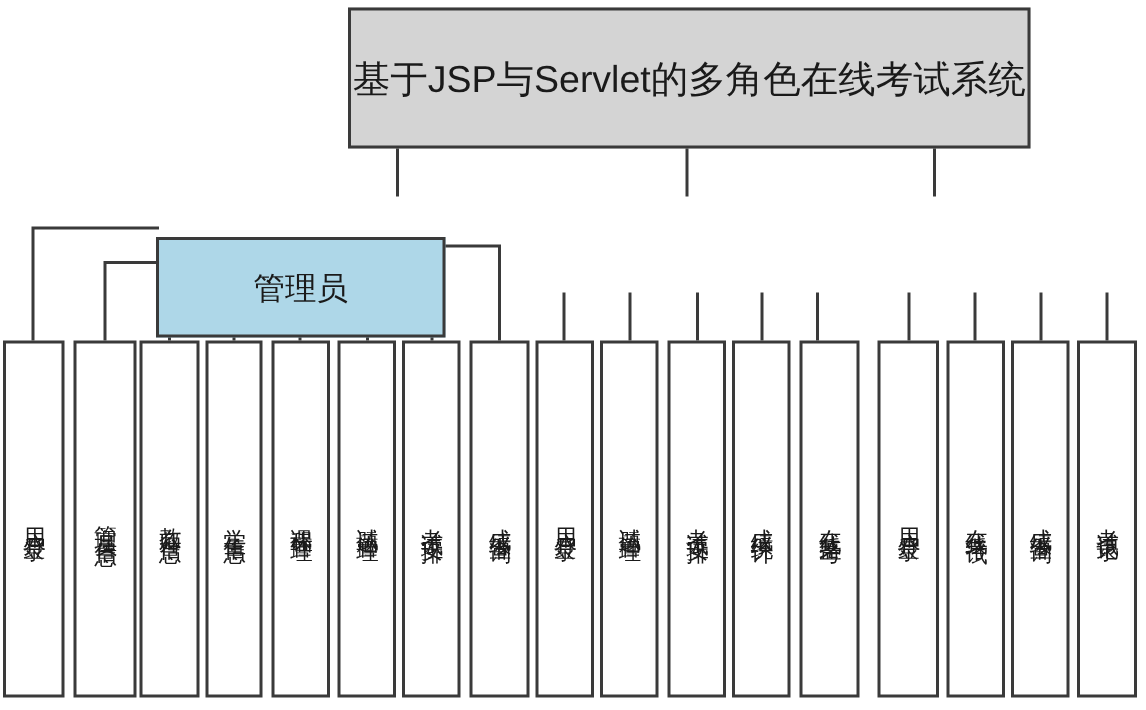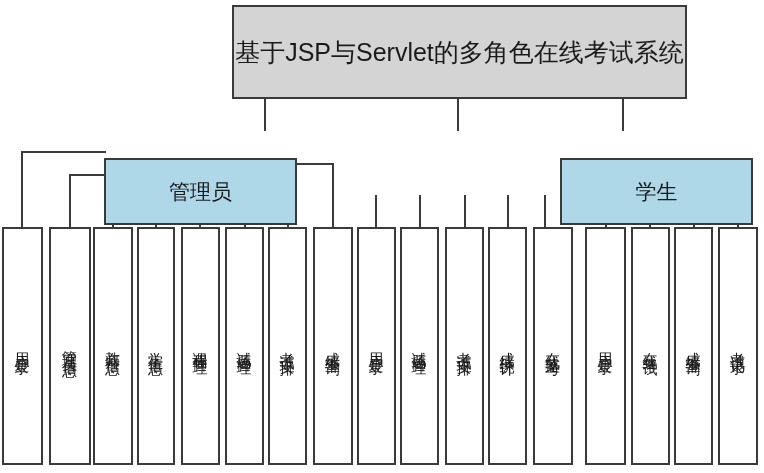--- a/index.html
+++ b/index.html
@@ -104,23 +104,20 @@
     <line x1="738" y1="195" x2="738" y2="228"></line>
   </svg>
 
   <div class="box title-box">
     <span>基于JSP与Servlet的多角色在线考试系统</span>
   </div>
 
   <div class="box group-box group-admin">
     <span>管理员</span>
   </div>
-  <div class="box group-box group-student">
-    <span>学生</span>
-  </div>
 
   <div class="box leaf" style="left:2px;width:41px">
       <span>用户登录</span>
     </div>
   <div class="box leaf" style="left:49px;width:42px">
       <span>管理员信息</span>
     </div>
   <div class="box leaf" style="left:93px;width:40px">
       <span>教师信息</span>
     </div>

